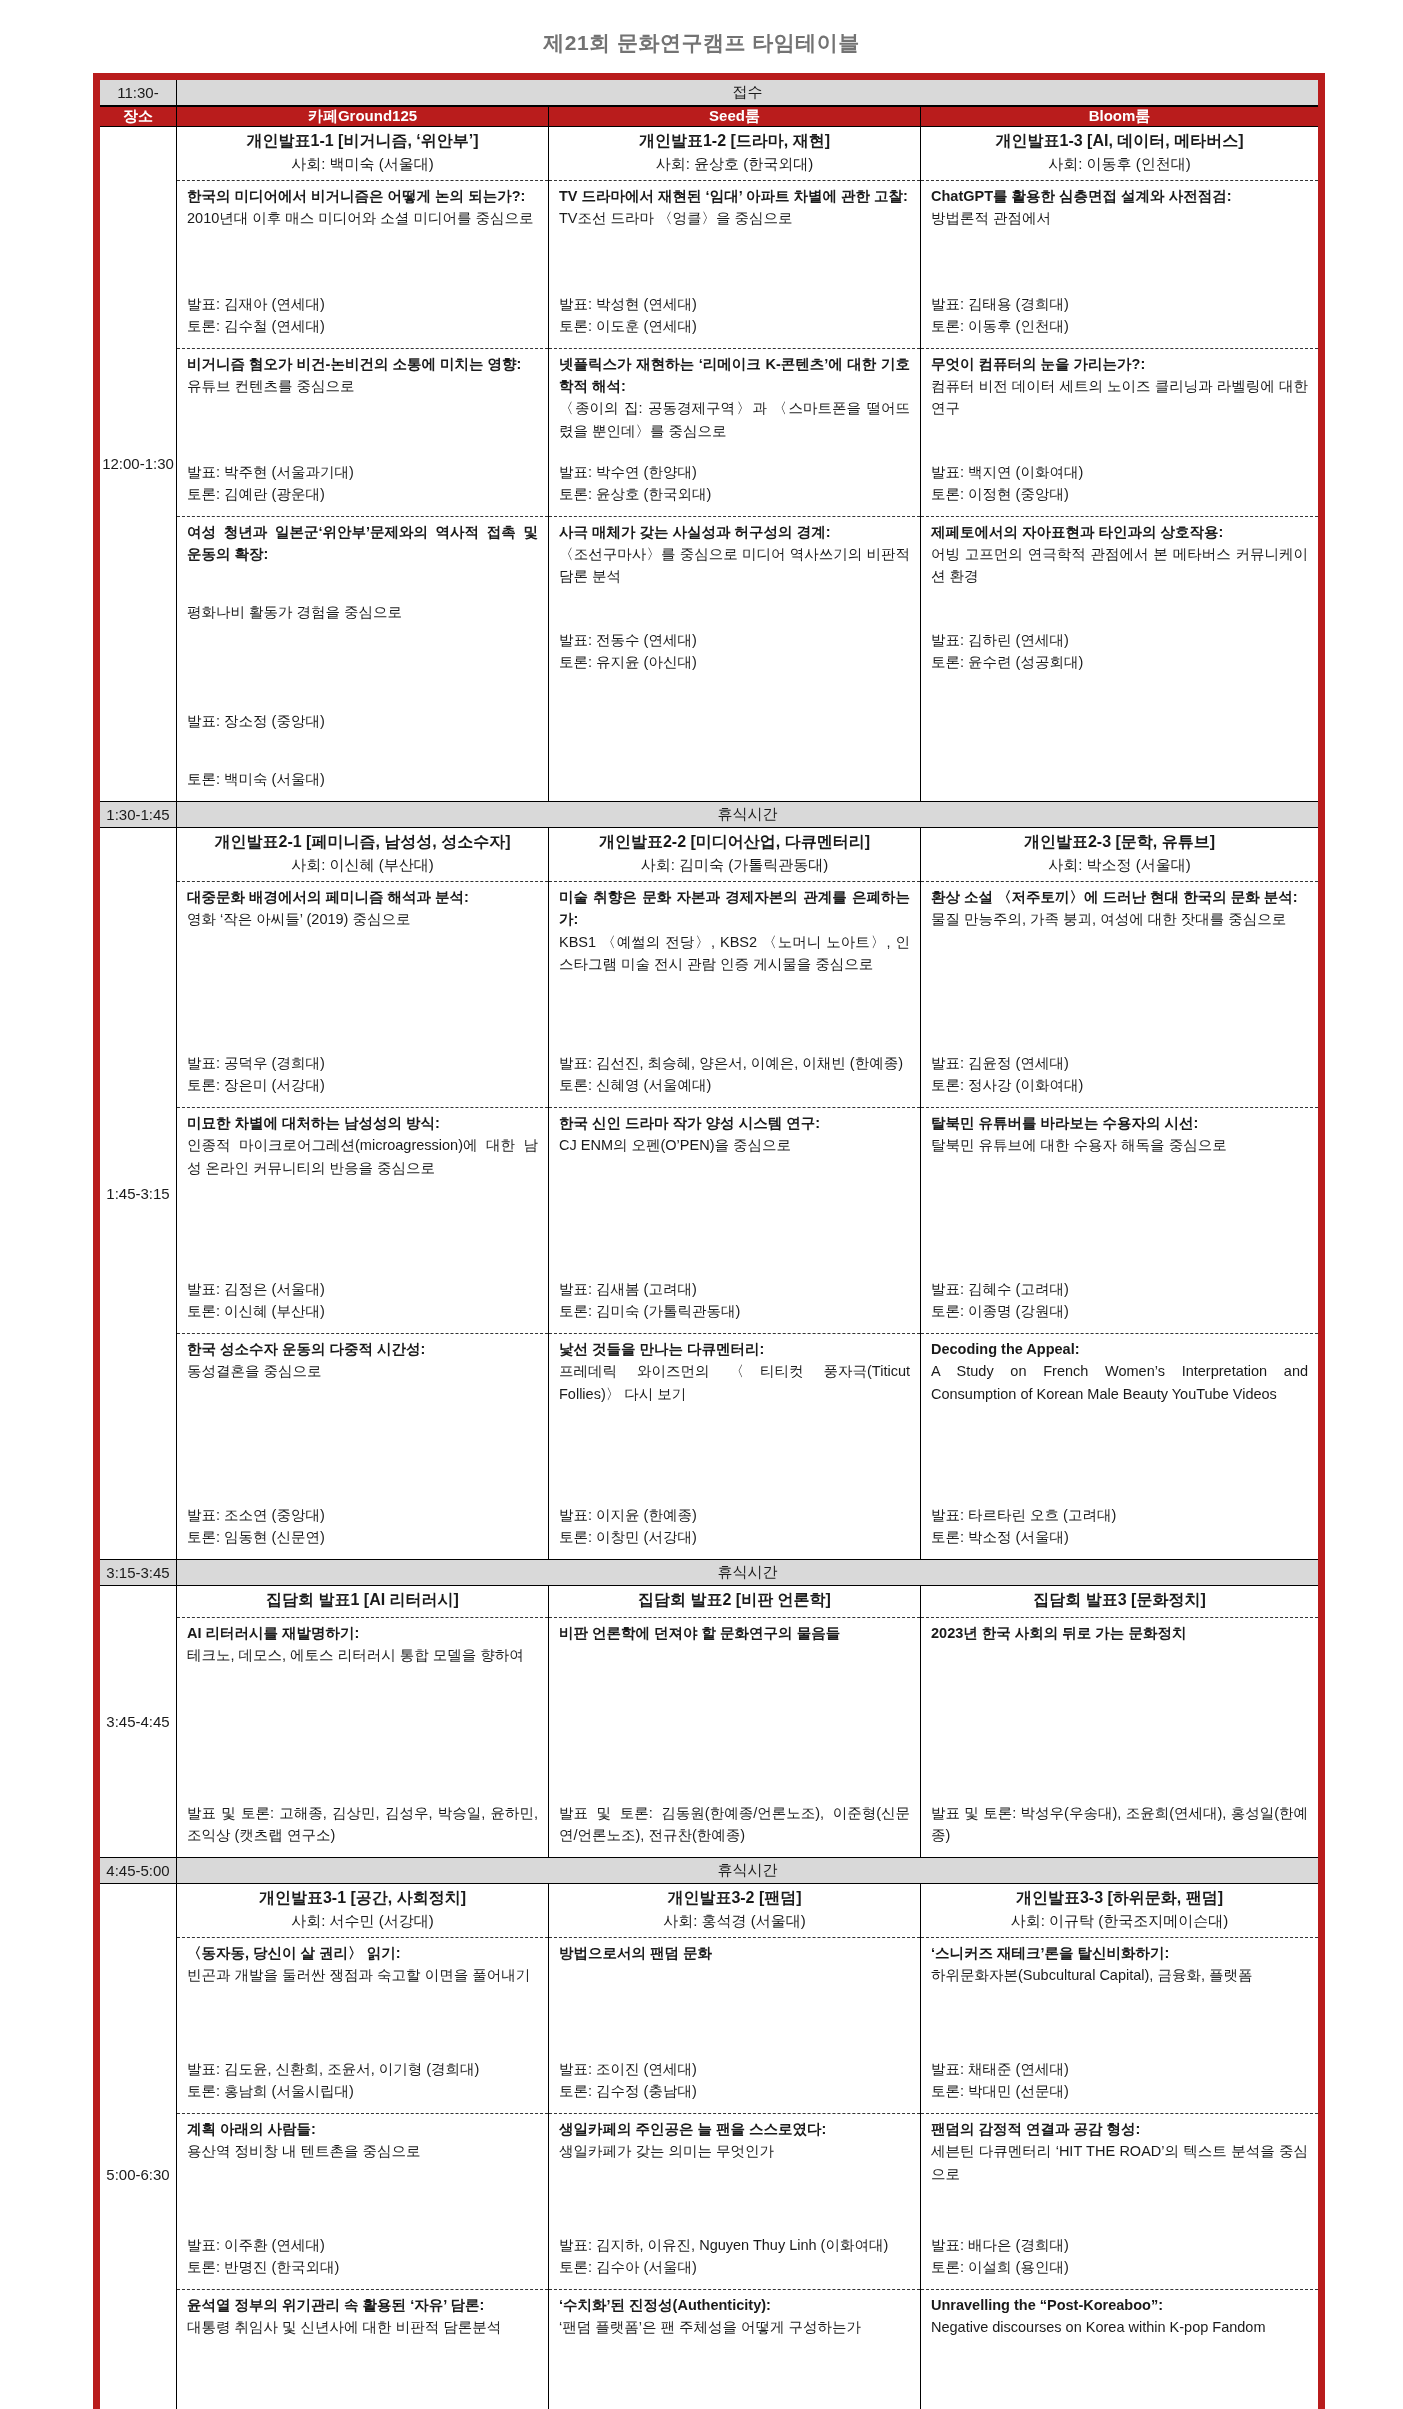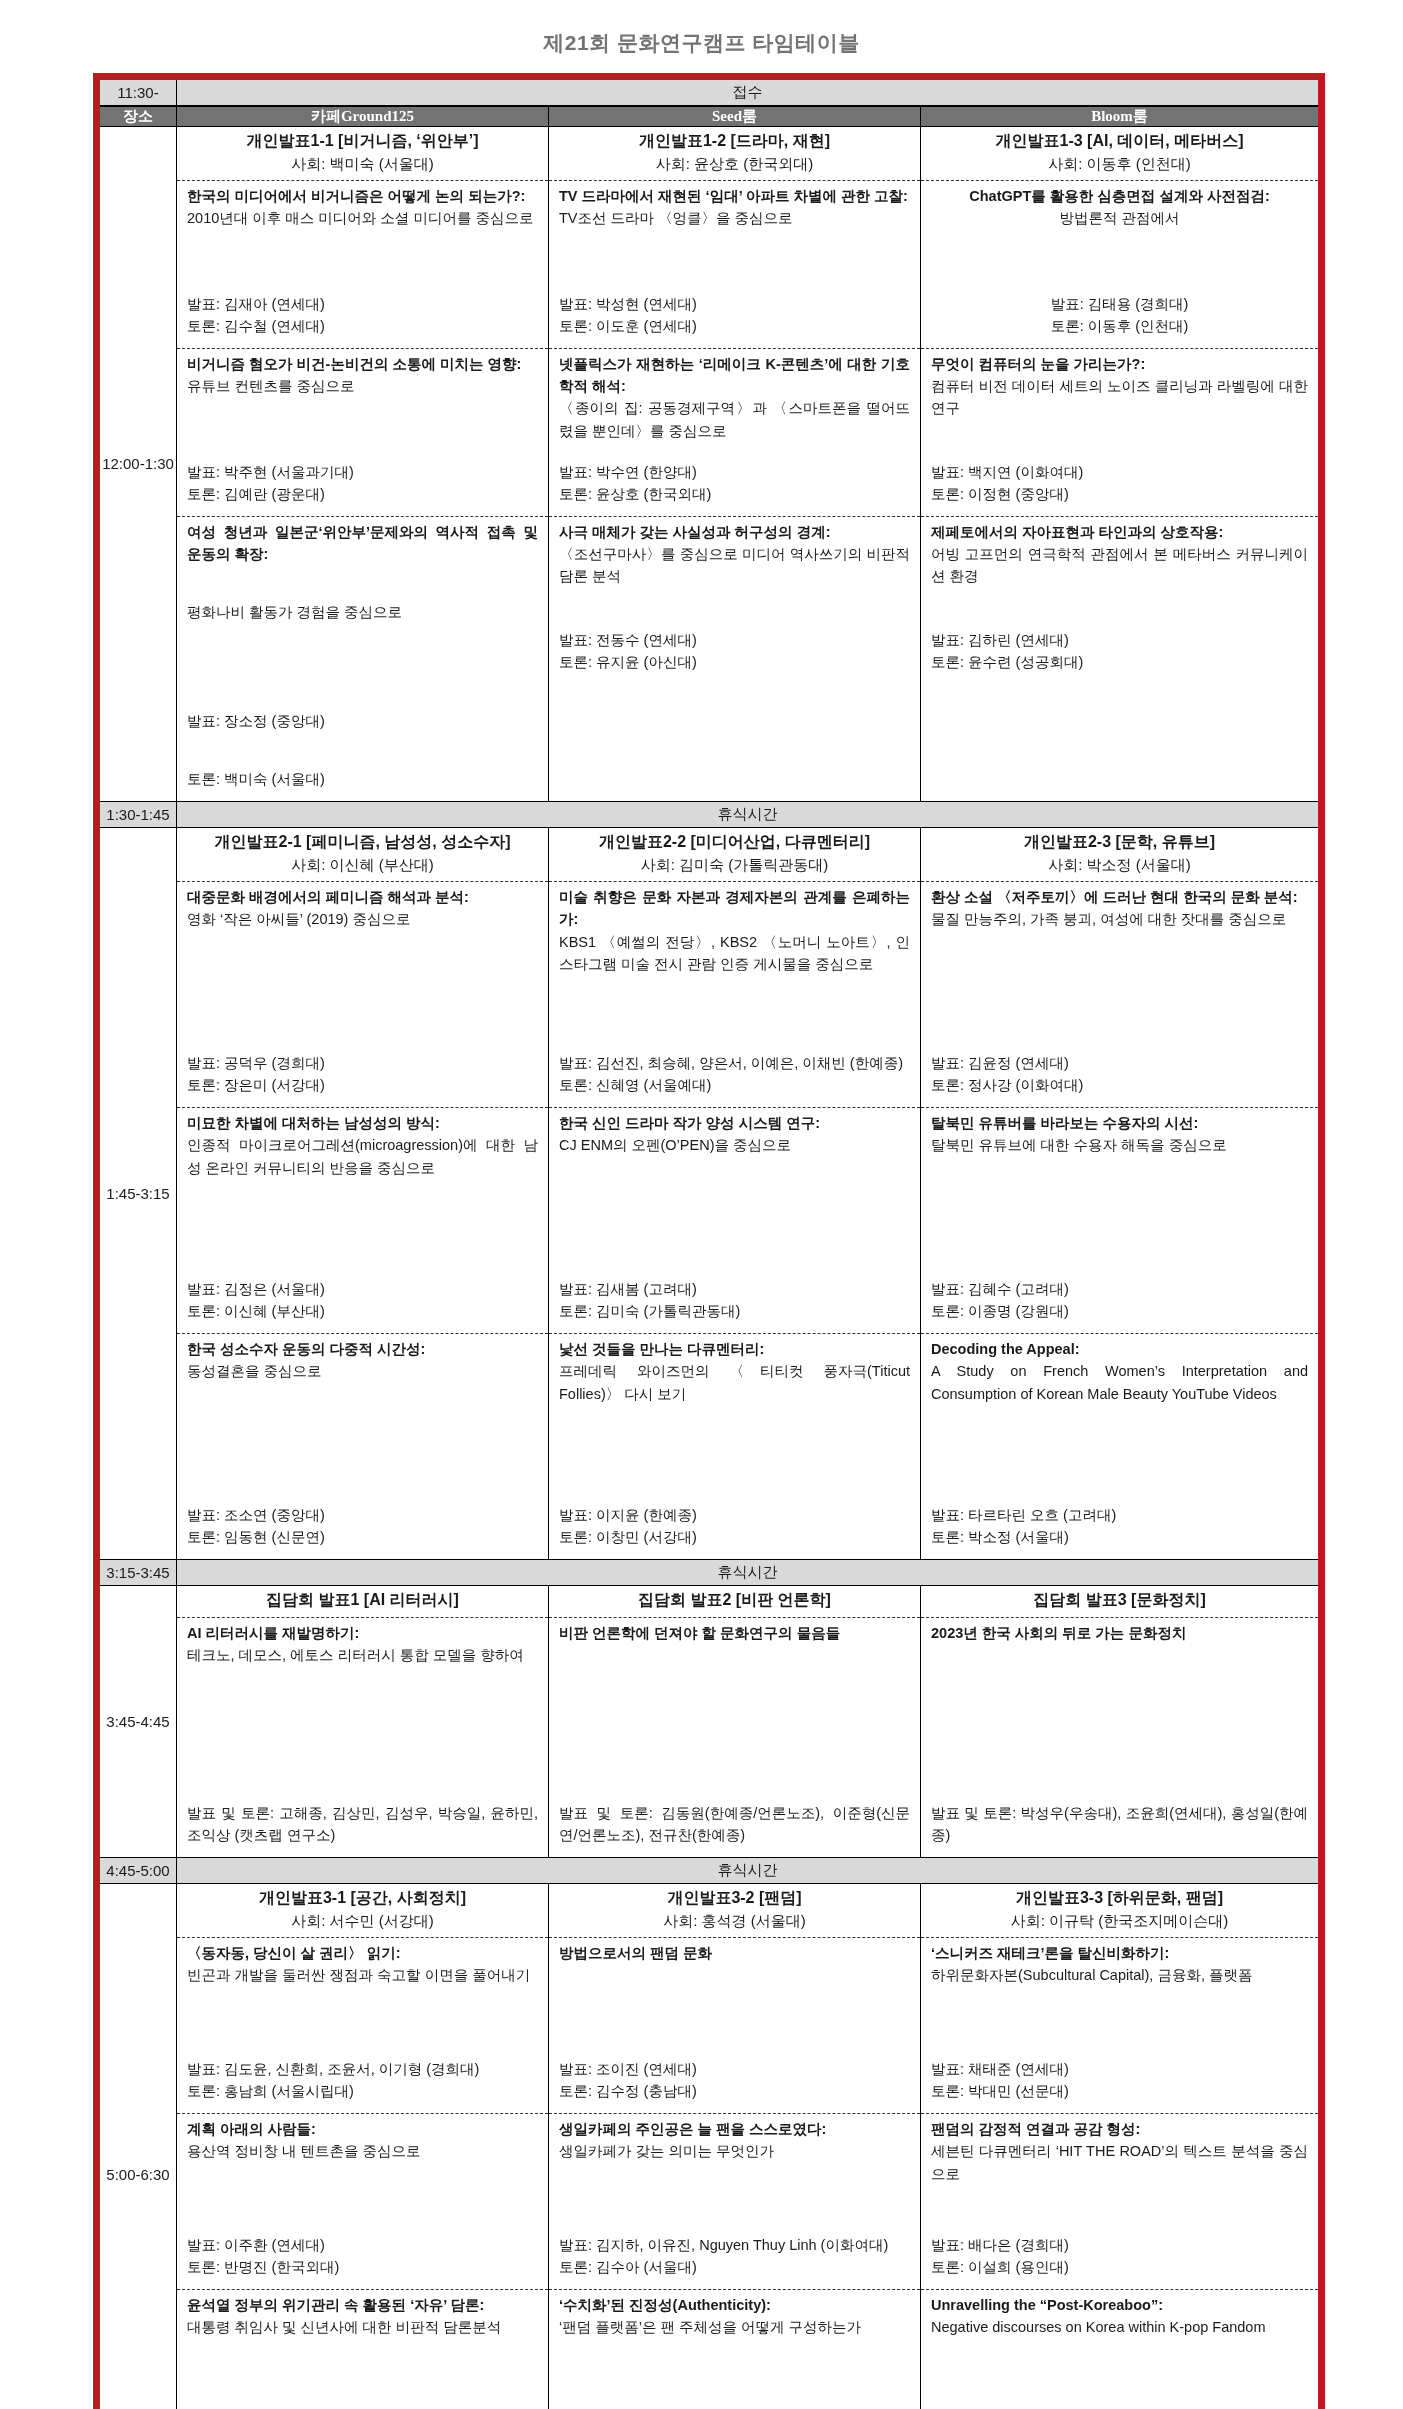--- a/index.html
+++ b/index.html
@@ -35,28 +35,27 @@
   }
   .reg-row td {
     background:#d9d9d9;
     height:29px;
     text-align:center;
     vertical-align:middle;
     font-size:15px;
     border-bottom:2px solid #000;
   }
   .loc-row td {
-    background:#737373;
+    background:#b91c1c;
     color:#ffffff;
     font-weight:bold;
     text-align:center;
     vertical-align:middle;
     height:19px;
     font-size:15px;
-    font-family:Liberation Serif, serif;
   }
   .break-row td {
     background:#d9d9d9;
     height:26px;
     text-align:center;
     vertical-align:middle;
     font-size:15px;
   }
   .session-cell { padding:0; }
   .session-head { text-align:center; padding:4px 6px 6px; }
@@ -151,21 +150,21 @@
             <div class="talk-spacer"></div>
             <div class="people-line">발표: 전동수 (연세대)</div>
             <div class="people-line">토론: 유지윤 (아신대)</div>
           </div>
         </td>
         <td class="session-cell">
           <div class="session-head">
             <div class="session-title">개인발표1-3 [AI, 데이터, 메타버스]</div>
             <div class="session-chair">사회: 이동후 (인천대)</div>
           </div>
-          <div class="talk" style="min-height: 168px; align-items: center;">
+          <div class="talk" style="min-height: 168px;">
             <div class="talk-title">ChatGPT를 활용한 심층면접 설계와 사전점검:</div>
             <div class="talk-subtitle">방법론적 관점에서</div>
             <div class="talk-spacer"></div>
             <div class="people-line">발표: 김태용 (경희대)</div>
             <div class="people-line">토론: 이동후 (인천대)</div>
           </div>
           <div class="talk" style="min-height: 168px;">
             <div class="talk-title">무엇이 컴퓨터의 눈을 가리는가?:</div>
             <div class="talk-subtitle">컴퓨터 비전 데이터 세트의 노이즈 클리닝과 라벨링에 대한 연구</div>
             <div class="talk-spacer"></div>

